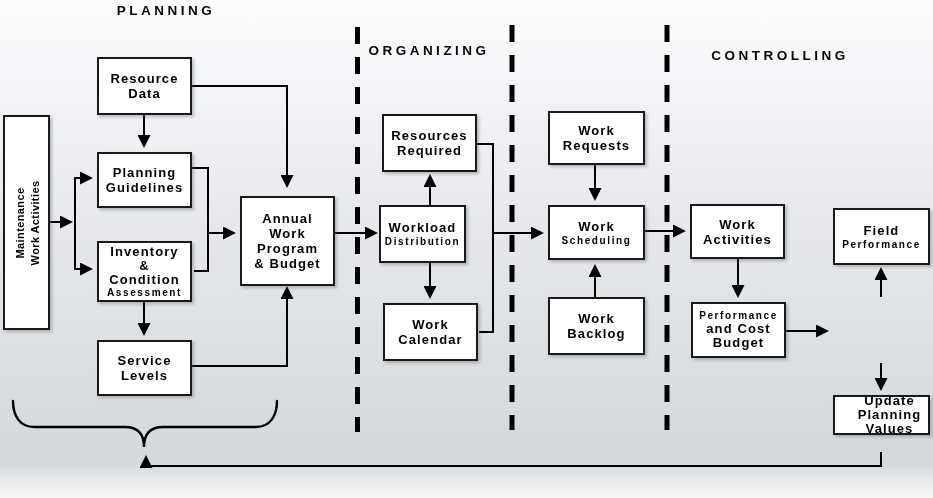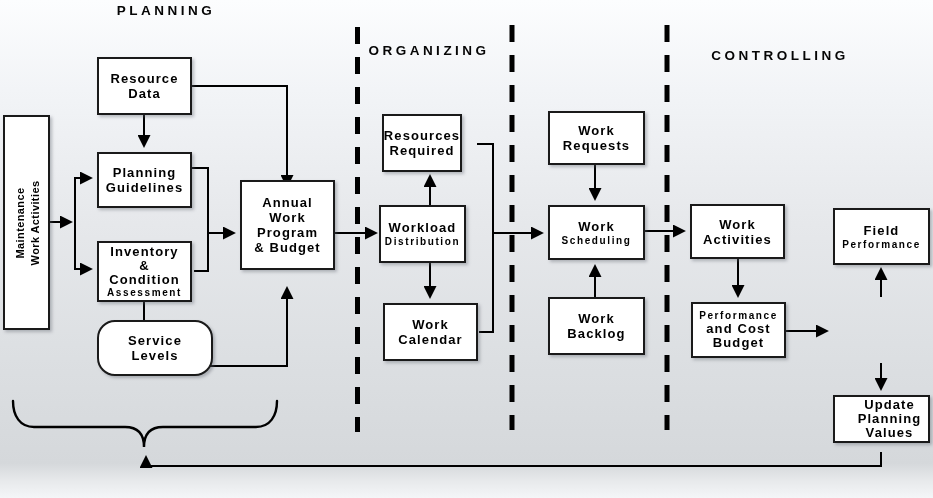--- a/index.html
+++ b/index.html
@@ -137,33 +137,33 @@
     <div class="t12">Guidelines</div>
   </div>
 
   <div class="box tight" style="left:97px; top:241px; width:95px; height:61px;">
     <div class="t12">Inventory</div>
     <div class="t12">&amp;</div>
     <div class="t12">Condition</div>
     <div class="t9">Assessment</div>
   </div>
 
-  <div class="box" style="left:97px; top:320px; width:116px; height:56px;border-radius:18px;">
+  <div class="box" style="left:97px; top:340px; width:95px; height:56px;">
     <div class="t12">Service</div>
     <div class="t12">Levels</div>
   </div>
 
-  <div class="box" style="left:240px; top:180px; width:95px; height:90px;text-align:center;">
+  <div class="box" style="left:240px; top:196px; width:95px; height:90px;text-align:center;">
     <div class="t12">Annual</div>
     <div class="t12">Work</div>
     <div class="t12">Program</div>
     <div class="t12">&amp; Budget</div>
   </div>
 
-  <div class="box" style="left:382px; top:114px; width:80px; height:58px;">
+  <div class="box" style="left:382px; top:114px; width:95px; height:58px;">
     <div class="t12">Resources</div>
     <div class="t12">Required</div>
   </div>
 
   <div class="box" style="left:379px; top:205px; width:87px; height:58px;">
     <div class="t12">Workload</div>
     <div class="t9">Distribution</div>
   </div>
 
   <div class="box" style="left:383px; top:303px; width:95px; height:58px;">
@@ -196,19 +196,19 @@
     <div class="t12">and Cost</div>
     <div class="t12">Budget</div>
   </div>
 
   <div class="box" style="left:833px; top:208px; width:97px; height:57px;text-align:center;">
     <div class="t12">Field</div>
     <div class="t9">Performance</div>
   </div>
 
 
-  <div class="box tight" style="left:833px; top:395px; width:97px; height:48px;padding-left:16px;">
+  <div class="box tight" style="left:833px; top:395px; width:97px; height:40px;padding-left:16px;">
     <div class="t12">Update</div>
     <div class="t12">Planning</div>
     <div class="t12">Values</div>
   </div>
 
 </div>
 
 </body></html>

